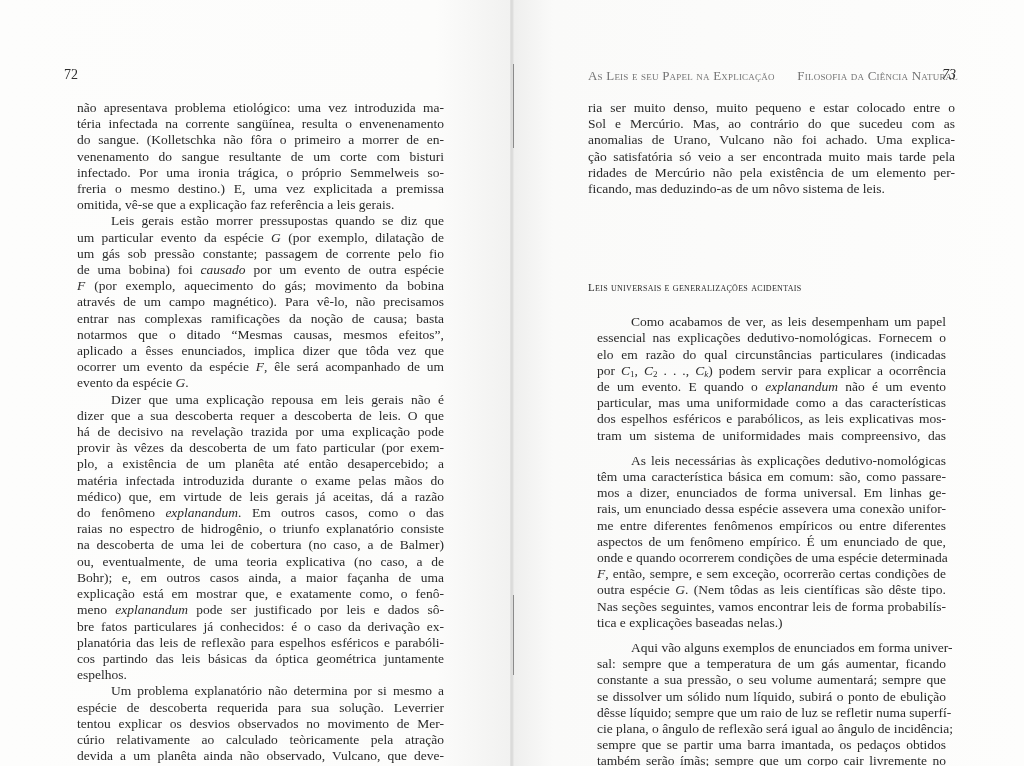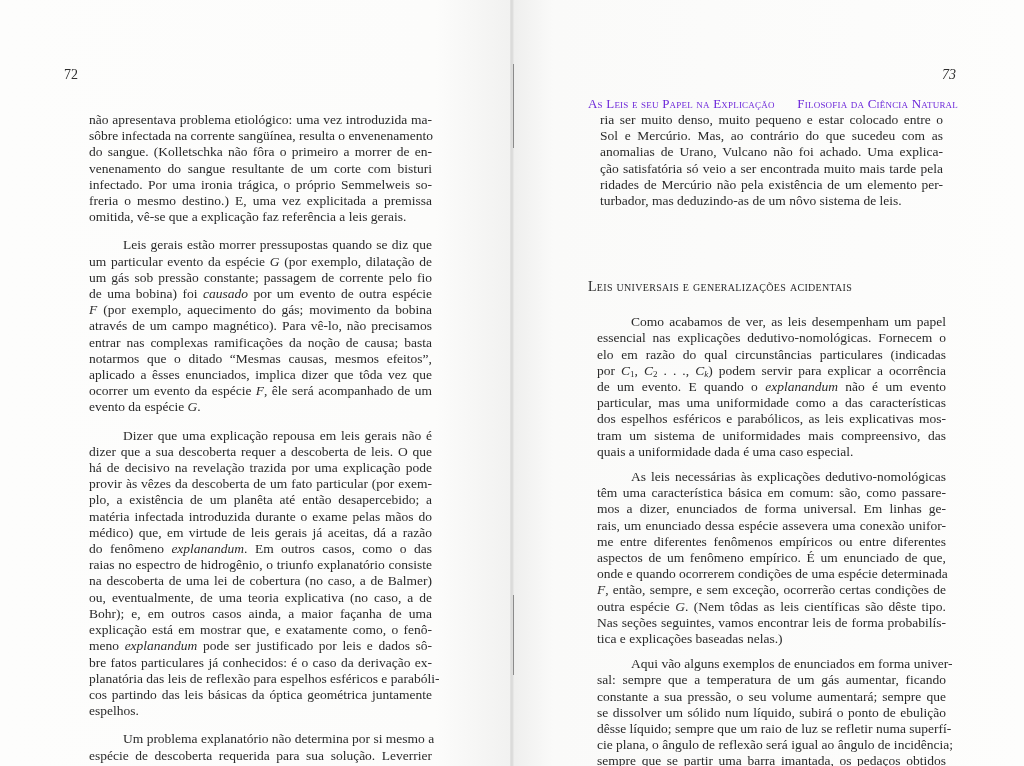--- a/index.html
+++ b/index.html
@@ -19,37 +19,37 @@
     background: linear-gradient(to right, #e4e4e3, #d8d8d7, #ececeb);
   }
   .gutter-mark {
     position: absolute; left: 513px; width: 1px; background: #8a8a8a;
   }
   .gutter-mark.top { top: 64px; height: 84px; }
   .gutter-mark.bottom { top: 595px; height: 80px; }
 
   .running-head {
     position: absolute; top: 68px; font-size: 13px; letter-spacing: 0.2px;
-    font-variant: small-caps; color: #6d28d9; margin-top: 28px;
+    font-variant: small-caps; color: #737373;
   }
   .page-num { position: absolute; top: 67px; font-size: 14px; color: #2e2e2e; }
   .left-num { left: 64px; }
   .left-head { right: 66px; }
   .right-head { left: 588px; }
   .right-num { left: 942px; font-style: italic; }
 
   .text-block {
     position: absolute; font-size: 13.5px; line-height: 16.2px;
     text-align: justify; color: #2a2a2a;
   }
   .left-text { left: 77px; top: 100px; width: 367px; }
   .right-text { left: 588px; top: 100px; width: 367px; }
-  .text-block p { margin: 12px; text-indent: 0; }
+  .text-block p { margin: 0; text-indent: 0; }
   .section-title {
-    font-variant: small-caps; font-size: 14px; letter-spacing: 0.3px;
+    font-variant: small-caps; font-size: 11px; letter-spacing: 0.3px;
     margin: 18px 0 19px 0; text-align: left;
   }
   .right-lower { position: absolute; left: 588px; top: 261px; width: 367px; font-size: 13.5px; line-height: 16.2px; text-align: justify; }
   .right-lower p { margin: 9px; }
   em { font-style: italic; }
   .line { display: block; text-align: justify; text-align-last: justify; white-space: nowrap; }
   .line.last { text-align-last: left; }
   .line.ind { padding-left: 34px; }
   sub { font-size: 9px; vertical-align: -2px; line-height: 0; }
 </style>
@@ -65,21 +65,21 @@
 
   <span class="page-num left-num">72</span>
   <span class="running-head left-head">Filosofia da Ciência Natural</span>
 
   <span class="running-head right-head">As Leis e seu Papel na Explicação</span>
   <span class="page-num right-num">73</span>
 
   <div class="text-block left-text" id="left-text">
       <p>
         <span class="line">não apresentava problema etiológico: uma vez introduzida ma-</span>
-        <span class="line">sôbre infectada na corrente sangüínea, resulta o envenenamento</span>
+        <span class="line">téria infectada na corrente sangüínea, resulta o envenenamento</span>
         <span class="line">do sangue. (Kolletschka não fôra o primeiro a morrer de en-</span>
         <span class="line">venenamento do sangue resultante de um corte com bisturi</span>
         <span class="line">infectado. Por uma ironia trágica, o próprio Semmelweis so-</span>
         <span class="line">freria o mesmo destino.) E, uma vez explicitada a premissa</span>
         <span class="line last">omitida, vê-se que a explicação faz referência a leis gerais.</span>
       </p>
       <p>
         <span class="line ind">Leis gerais estão morrer pressupostas quando se diz que</span>
         <span class="line">um particular evento da espécie <em>G</em> (por exemplo, dilatação de</span>
         <span class="line">um gás sob pressão constante; passagem de corrente pelo fio</span>
@@ -121,37 +121,36 @@
       </p>
     </div>
 
   <div class="text-block right-text" id="right-intro">
       <p>
         <span class="line">ria ser muito denso, muito pequeno e estar colocado entre o</span>
         <span class="line">Sol e Mercúrio. Mas, ao contrário do que sucedeu com as</span>
         <span class="line">anomalias de Urano, Vulcano não foi achado. Uma explica-</span>
         <span class="line">ção satisfatória só veio a ser encontrada muito mais tarde pela</span>
         <span class="line">ridades de Mercúrio não pela existência de um elemento per-</span>
-        <span class="line last">turbador, mas deduzindo-as de um nôvo sistema de leis.</span>
+        <span class="line last">ficando, mas deduzindo-as de um nôvo sistema de leis.</span>
       </p>
     </div>
 
   <div class="right-lower" id="right-lower">
     <div class="section-title">Leis universais e generalizações acidentais</div>
     <div id="right-body">
         <p>
           <span class="line ind">Como acabamos de ver, as leis desempenham um papel</span>
           <span class="line">essencial nas explicações dedutivo-nomológicas. Fornecem o</span>
           <span class="line">elo em razão do qual circunstâncias particulares (indicadas</span>
           <span class="line">por <em>C</em><sub>1</sub>, <em>C</em><sub>2</sub> . . ., <em>C</em><sub><em>k</em></sub>) podem servir para explicar a ocorrência</span>
           <span class="line">de um evento. E quando o <em>explanandum</em> não é um evento</span>
           <span class="line">particular, mas uma uniformidade como a das características</span>
           <span class="line">dos espelhos esféricos e parabólicos, as leis explicativas mos-</span>
           <span class="line">tram um sistema de uniformidades mais compreensivo, das</span>
-          <span class="line last">quais a uniformidade dada é uma caso especial.</span>
         </p>
         <p>
           <span class="line ind">As leis necessárias às explicações dedutivo-nomológicas</span>
           <span class="line">têm uma característica básica em comum: são, como passare-</span>
           <span class="line">mos a dizer, enunciados de forma universal. Em linhas ge-</span>
           <span class="line">rais, um enunciado dessa espécie assevera uma conexão unifor-</span>
           <span class="line">me entre diferentes fenômenos empíricos ou entre diferentes</span>
           <span class="line">aspectos de um fenômeno empírico. É um enunciado de que,</span>
           <span class="line">onde e quando ocorrerem condições de uma espécie determinada</span>
           <span class="line"><em>F</em>, então, sempre, e sem exceção, ocorrerão certas condições de</span>

